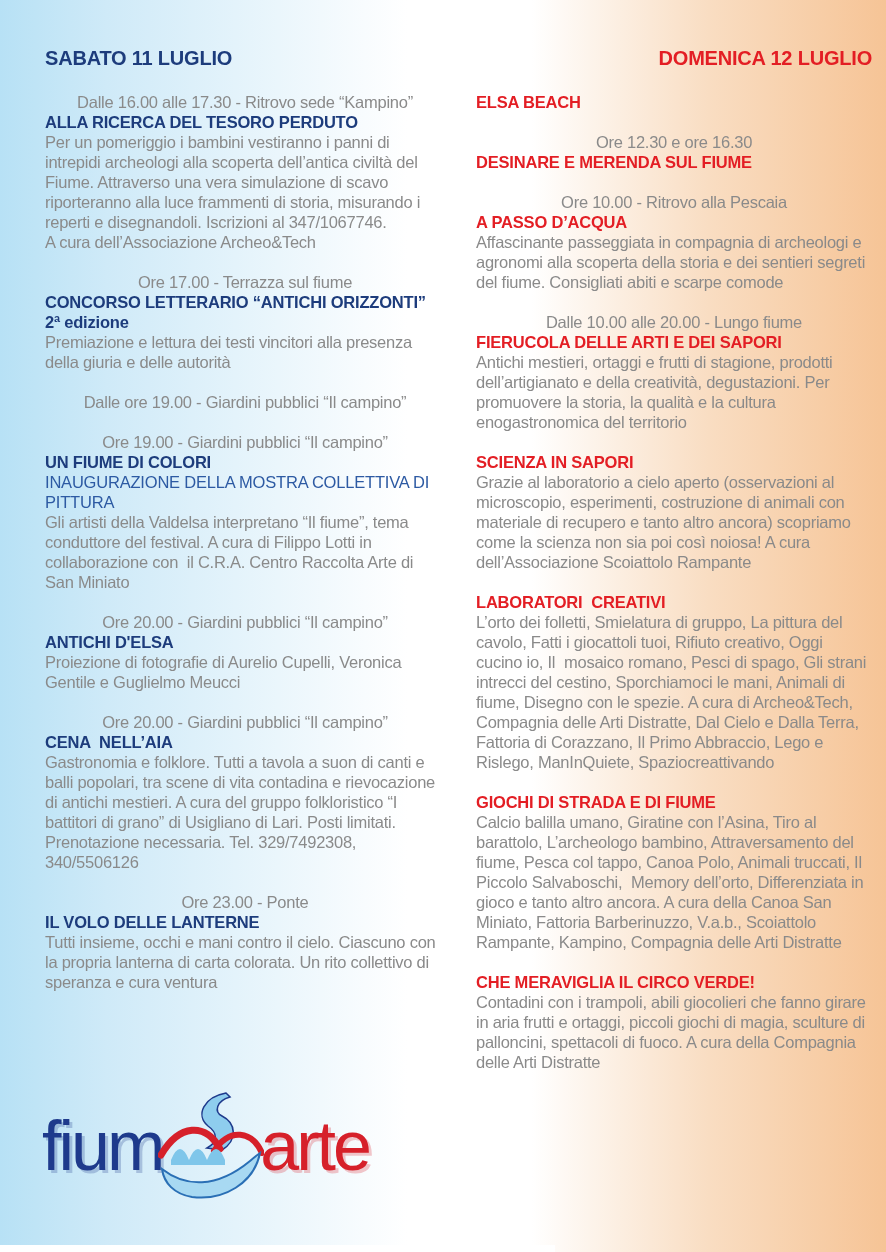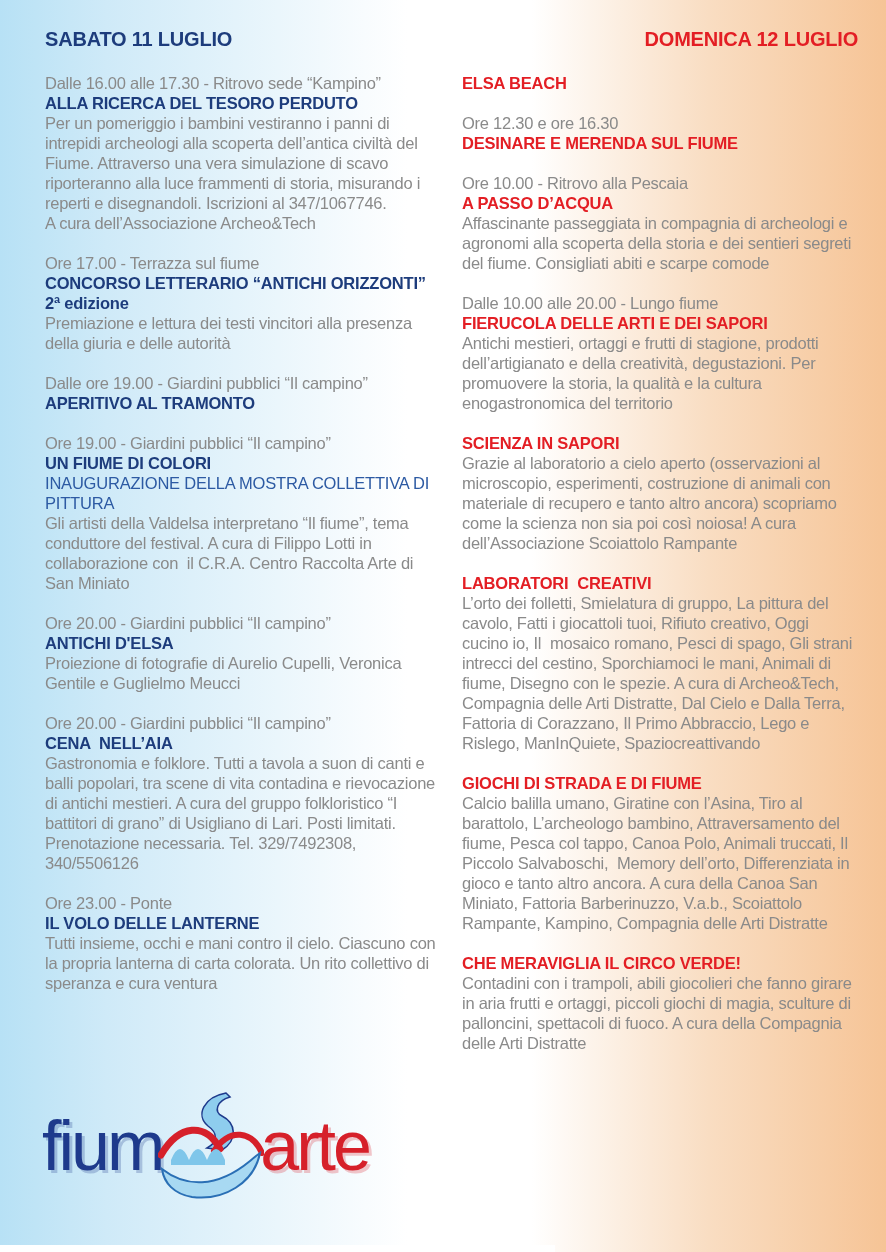--- a/index.html
+++ b/index.html
@@ -3,30 +3,30 @@
 <meta charset="utf-8">
 <style>
   html,body { margin:0; padding:0; }
   .page {
     position:relative;
     width:886px; height:1252px;
     overflow:hidden;
     background:linear-gradient(90deg,#b7e1f5 0%, #cfeaf8 12%, #ffffff 46%, #ffffff 60%, #f9ddc2 80%, #f6c496 100%);
     font-family:"Liberation Sans", sans-serif;
   }
-  .columns { display:flex; padding:28px 0 0 45px; gap:17px; }
+  .columns { display:flex; padding:28px 0 0 45px; gap:31px;margin-top:19px; }
   .col-left  { width:400px; }
   .col-right { width:396px; }
 
   .day-heading { font-size:20px; font-weight:bold; letter-spacing:-0.2px; margin:0 0 22px 0; }
   .col-left  .day-heading { color:#1d3c7c; }
   .col-right .day-heading { color:#e31e24;text-align:right; }
 
   .event { margin-bottom:20px; }
-  .event-when  { color:#8a8a8a; font-size:16.5px; line-height:20px; letter-spacing:-0.25px; }
+  .event-when  { color:#8a8a8a; font-size:16.5px; line-height:20px; letter-spacing:-0.25px;text-align:center; }
   .event-title { font-weight:bold; font-size:16.5px; line-height:20px; letter-spacing:-0.2px; white-space:pre-wrap; }
   .col-left  .event-title { color:#1d3c7c; }
   .col-right .event-title { color:#e31e24; }
   .event-subtitle { color:#2d5aa3; font-size:16.5px; line-height:20px; letter-spacing:-0.2px; }
   .event-desc  { color:#8a8a8a; font-size:16.5px; line-height:20px; letter-spacing:-0.25px; white-space:pre-wrap; }
 
   .logo { position:absolute; left:42px; top:1085px; display:flex; align-items:center; }
   .logo-text { font-weight:normal; font-size:70px; letter-spacing:-3px; line-height:1; }
   .logo-fium { color:#1e3a8c; text-shadow:3px 3px 0 rgba(30,58,140,0.25); }
   .logo-arte { color:#d6202a; text-shadow:3px 3px 0 rgba(214,32,42,0.25); }
@@ -52,21 +52,20 @@
 
       <div class="event">
         <div class="event-when">Ore 17.00 - Terrazza sul fiume</div>
         <div class="event-title">CONCORSO LETTERARIO “ANTICHI ORIZZONTI”
 2ª edizione</div>
         <div class="event-desc">Premiazione e lettura dei testi vincitori alla presenza della giuria e delle autorità</div>
       </div>
 
       <div class="event">
         <div class="event-when">Dalle ore 19.00 - Giardini pubblici “Il campino”</div>
-        <div class="event-title">APERITIVO AL TRAMONTO</div>
 
       </div>
 
       <div class="event">
         <div class="event-when">Ore 19.00 - Giardini pubblici “Il campino”</div>
         <div class="event-title">UN FIUME DI COLORI</div>
         <div class="event-subtitle">INAUGURAZIONE DELLA MOSTRA COLLETTIVA DI PITTURA</div>
         <div class="event-desc">Gli artisti della Valdelsa interpretano “Il fiume”, tema conduttore del festival. A cura di Filippo Lotti in collaborazione con  il C.R.A. Centro Raccolta Arte di San Miniato</div>
       </div>
 

